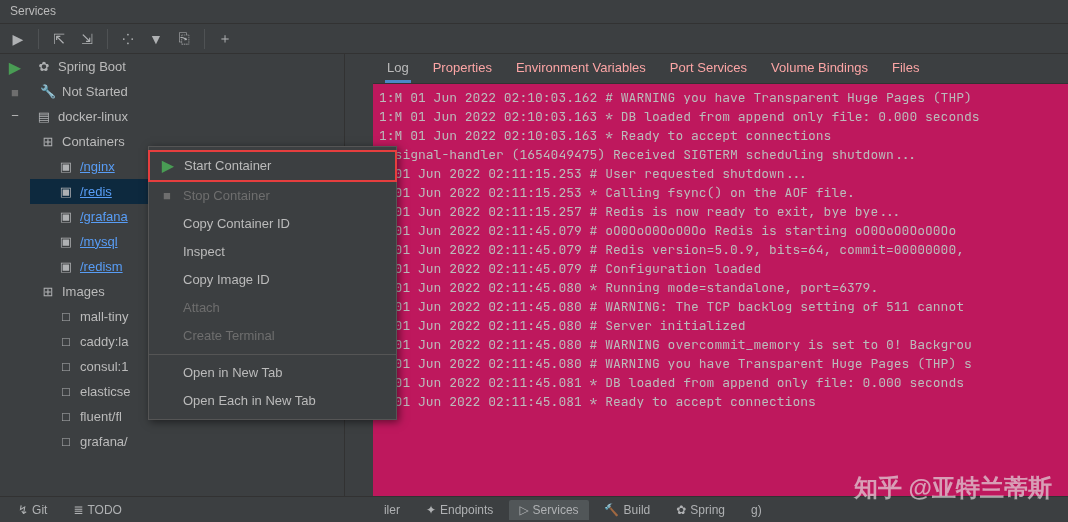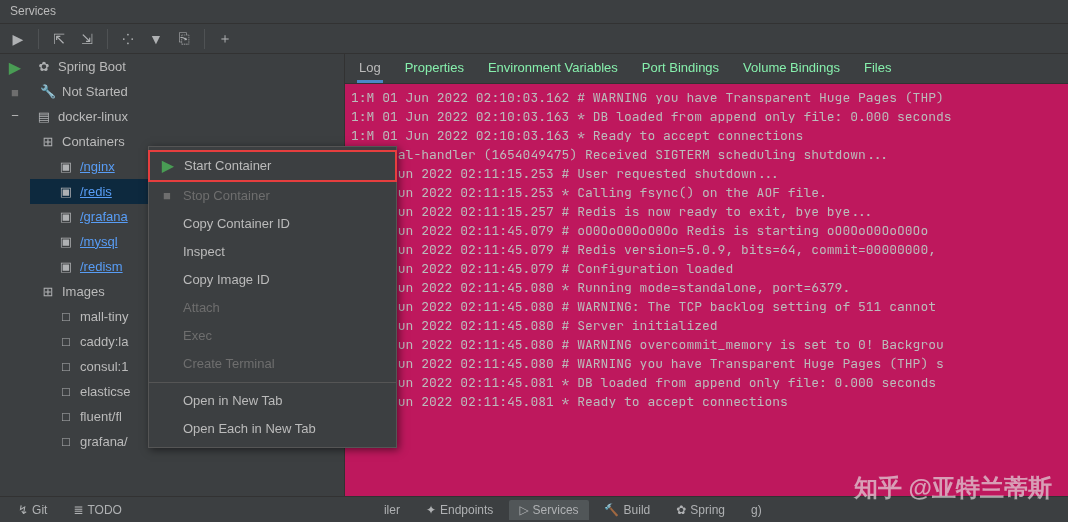--- a/index.html
+++ b/index.html
@@ -88,40 +88,40 @@
       display: flex;
       align-items: center;
       background: #3c3f41;
       border-bottom: 1px solid #323232;
       height: 30px;
       padding: 0 12px;
       gap: 20px;
     }
     .tab {
       padding: 5px 2px;
-      color: #86efac;
+      color: #fca5a5;
       cursor: pointer;
       border-bottom: 3px solid transparent;
     }
     .tab.active {
       color: #bbbbbb;
       border-bottom-color: #4a88c7;
     }
     .log-pane {
       flex: 1;
       background: #be185d;
       font-family: "JetBrains Mono", "Consolas", "Courier New", monospace;
       font-size: 13px;
       line-height: 19px;
       padding: 4px 6px;
       color: #bbbbbb;
       overflow: hidden;
       white-space: pre;
     }
-    .right { flex: 1; display: flex; flex-direction: column; }
+    .right { flex: 1; display: flex; flex-direction: column; margin-left: 28px; }
     .context-menu {
       position: absolute;
       left: 148px;
       top: 146px;
       width: 249px;
       background: #3c3f41;
       border: 1px solid #555555;
       box-shadow: 2px 2px 8px rgba(0,0,0,0.5);
       z-index: 10;
       padding: 4px 0;
@@ -262,21 +262,21 @@
           <span>grafana/</span>
         </div>
     </div>
   </div>
 
   <div class="right">
     <div class="tabs">
       <div class="tab active">Log</div>
       <div class="tab">Properties</div>
       <div class="tab">Environment Variables</div>
-      <div class="tab">Port Bindings</div>
+      <div class="tab">Port Services</div>
       <div class="tab">Volume Bindings</div>
       <div class="tab">Files</div>
     </div>
     <div class="log-pane" id="log-area">1:M 01 Jun 2022 02:10:03.162 # WARNING you have Transparent Huge Pages (THP)
 1:M 01 Jun 2022 02:10:03.163 * DB loaded from append only file: 0.000 seconds
 1:M 01 Jun 2022 02:10:03.163 * Ready to accept connections
 1:signal-handler (1654049475) Received SIGTERM scheduling shutdown...
 1 01 Jun 2022 02:11:15.253 # User requested shutdown...
 1 01 Jun 2022 02:11:15.253 * Calling fsync() on the AOF file.
 1 01 Jun 2022 02:11:15.257 # Redis is now ready to exit, bye bye...
@@ -347,24 +347,20 @@
   <div class="menu-item">
       <span class="miicon"></span>
       <span>Copy Image ID</span>
     </div>
   <div class="menu-item disabled">
       <span class="miicon"></span>
       <span>Attach</span>
     </div>
   <div class="menu-item disabled">
       <span class="miicon"></span>
-      <span>Exec</span>
-    </div>
-  <div class="menu-item disabled">
-      <span class="miicon"></span>
       <span>Create Terminal</span>
     </div>
   <div class="menu-sep"></div>
   <div class="menu-item">
       <span class="miicon"></span>
       <span>Open in New Tab</span>
     </div>
   <div class="menu-item">
       <span class="miicon"></span>
       <span>Open Each in New Tab</span>

